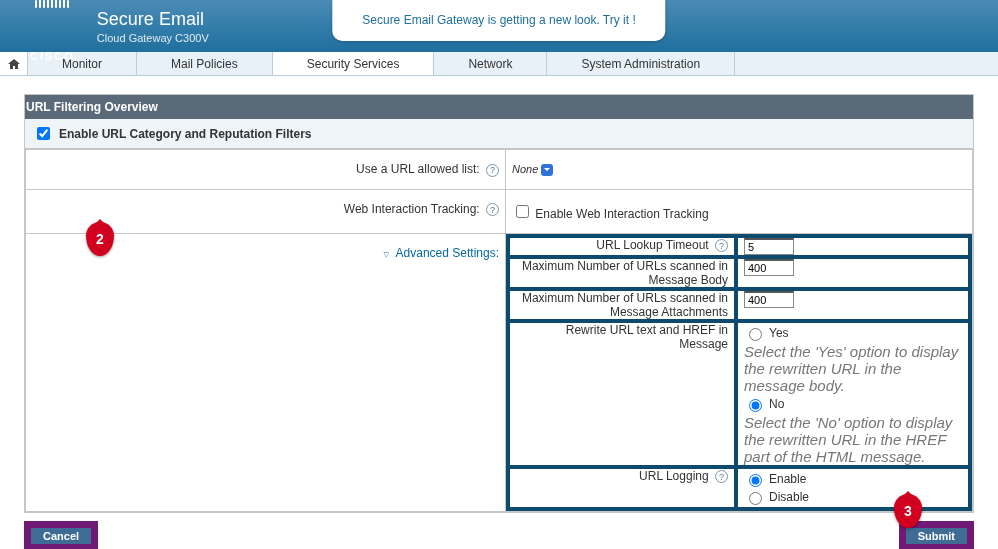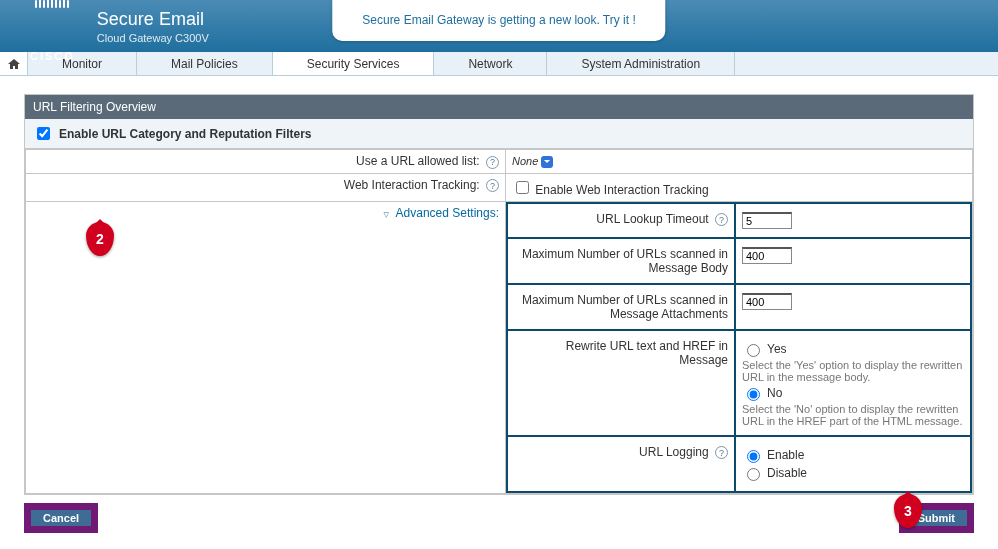--- a/index.html
+++ b/index.html
@@ -84,52 +84,52 @@
     font-weight: bold;
     margin: 6px 0 14px 0;
   }
 
   .panel {
     border: 1px solid #c6c6c6;
   }
   .panel-hdr {
     background: #5a6a79;
     color: #fff;
-    font-weight: normal;
-    padding: 5px 8px;
+    font-weight: bold;
+    padding: 5px 1px;
     font-size: 12px;
   }
   .enable-row {
     background: #eef4f8;
     padding: 5px 8px;
     border-bottom: 1px solid #c6c6c6;
     display: flex; align-items: center; gap: 6px;
     font-weight: bold;
   }
 
   table.props { width: 100%; border-collapse: collapse; }
-  table.props td { border: 1px solid #c6c6c6; padding: 4px 6px; vertical-align: top; }
+  table.props td { border: 1px solid #c6c6c6; padding: 12px 6px; vertical-align: top; }
   table.props td.lbl { width: 480px; text-align: right; white-space: nowrap; }
   .help-icon {
     display: inline-flex; width: 13px; height: 13px; border: 1px solid #7b97a8;
     border-radius: 50%; font-size: 9px; align-items: center; justify-content: center;
     color: #5a7a8a; margin-left: 3px;
   }
   .disclose { color: #2470a0; font-size: 7px; margin-right: 4px; }
   .adv-link { color: #0369a1; }
   .select-pill { font-size: 11px; font-style: italic; }
   .select-caret { display:inline-block; width:12px;height:12px;background:#2f72d8;border-radius:3px;position:relative;vertical-align:middle;}
   .select-caret::after { content:""; position:absolute; left:3px; top:4px; border:3px solid transparent; border-top-color:#fff; }
 
   
   table.inner { width: 100%; border-collapse: collapse; }
-  table.inner td { border: 2px solid #0c4a6e; padding: 8px 6px; vertical-align: top; }
+  table.inner td { border: 4px solid #0c4a6e; padding: 0 6px; vertical-align: top; }
   table.inner td.ilbl { width: 228px; text-align: right; }
   .txt-in { width: 50px; border: 1px solid #888; border-top: 2px solid #555; font-size: 11px; padding: 1px 3px; }
-  .hint { color: #777; font-size: 11px; }
+  .hint { color: #777; font-style: italic; font-size: 15px; }
   .radio-row { display: flex; align-items: center; gap: 4px; margin: 2px 0; }
 
   .footer-btns {
     display: flex; justify-content: space-between; margin-top: 8px;
   }
   .btn {
     background: #3f6c94; color: #fff; border: 7px solid #701a75;
     font-size: 11px; padding: 2px 12px; cursor: pointer; font-weight: bold;
   }
 

